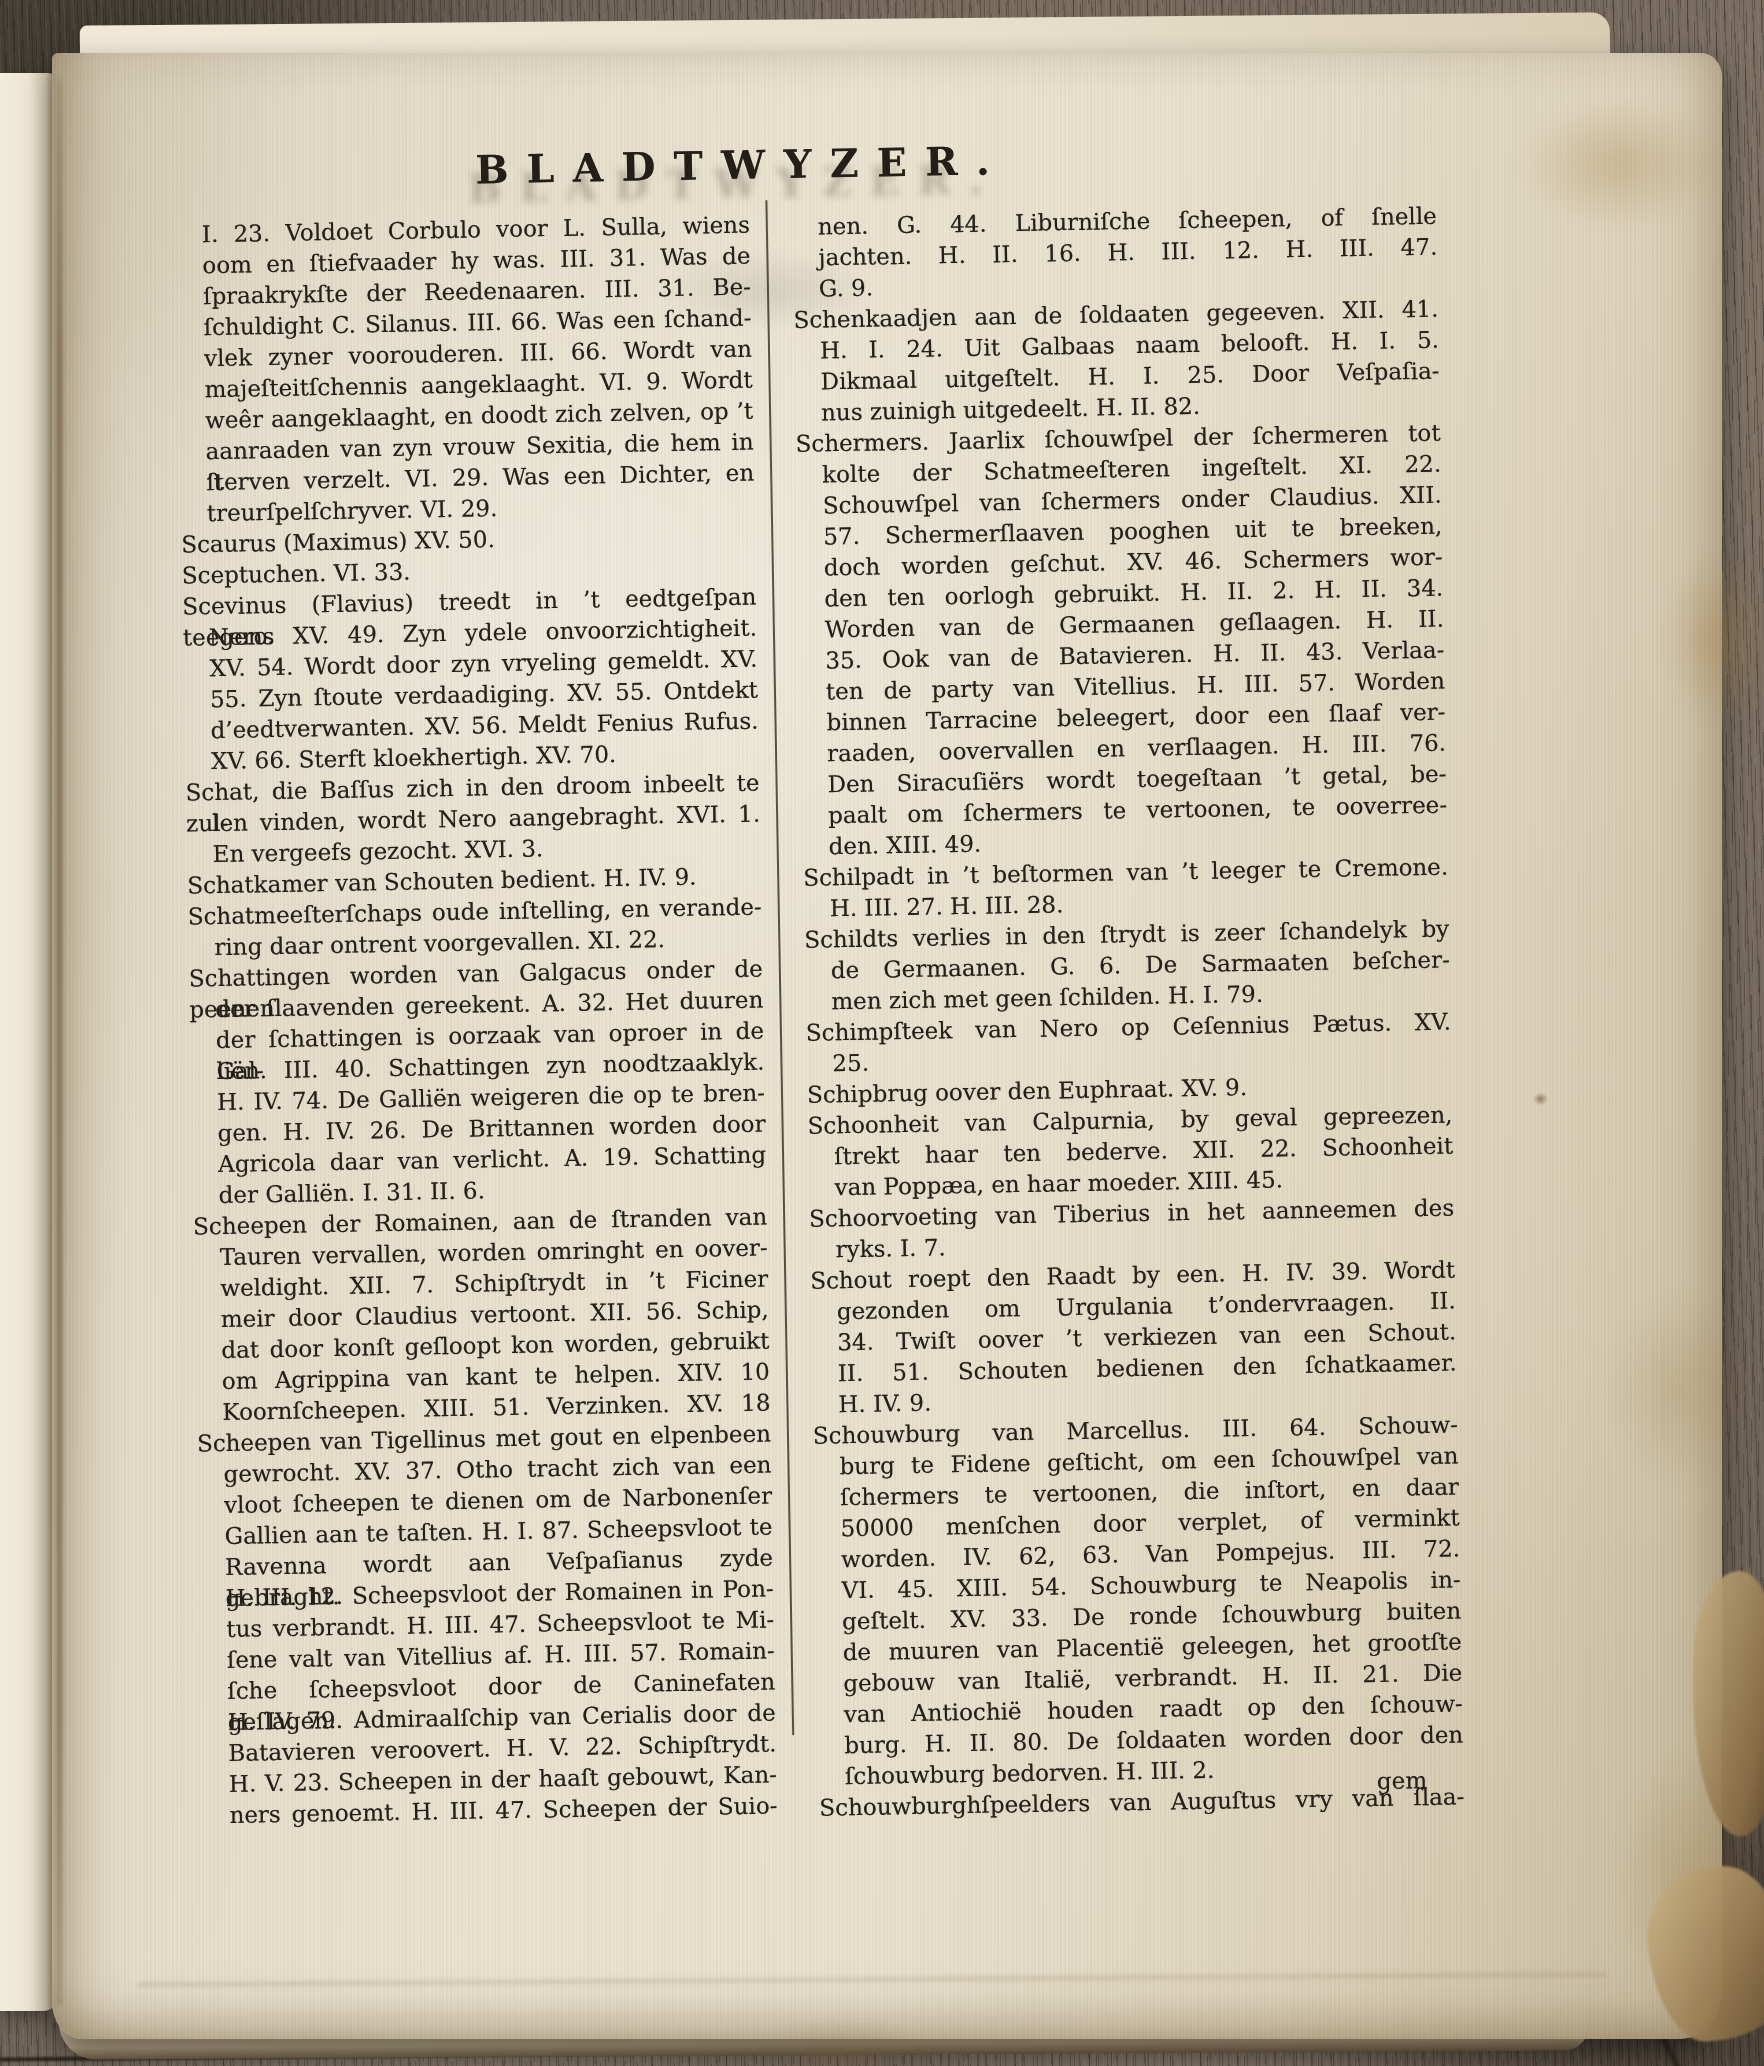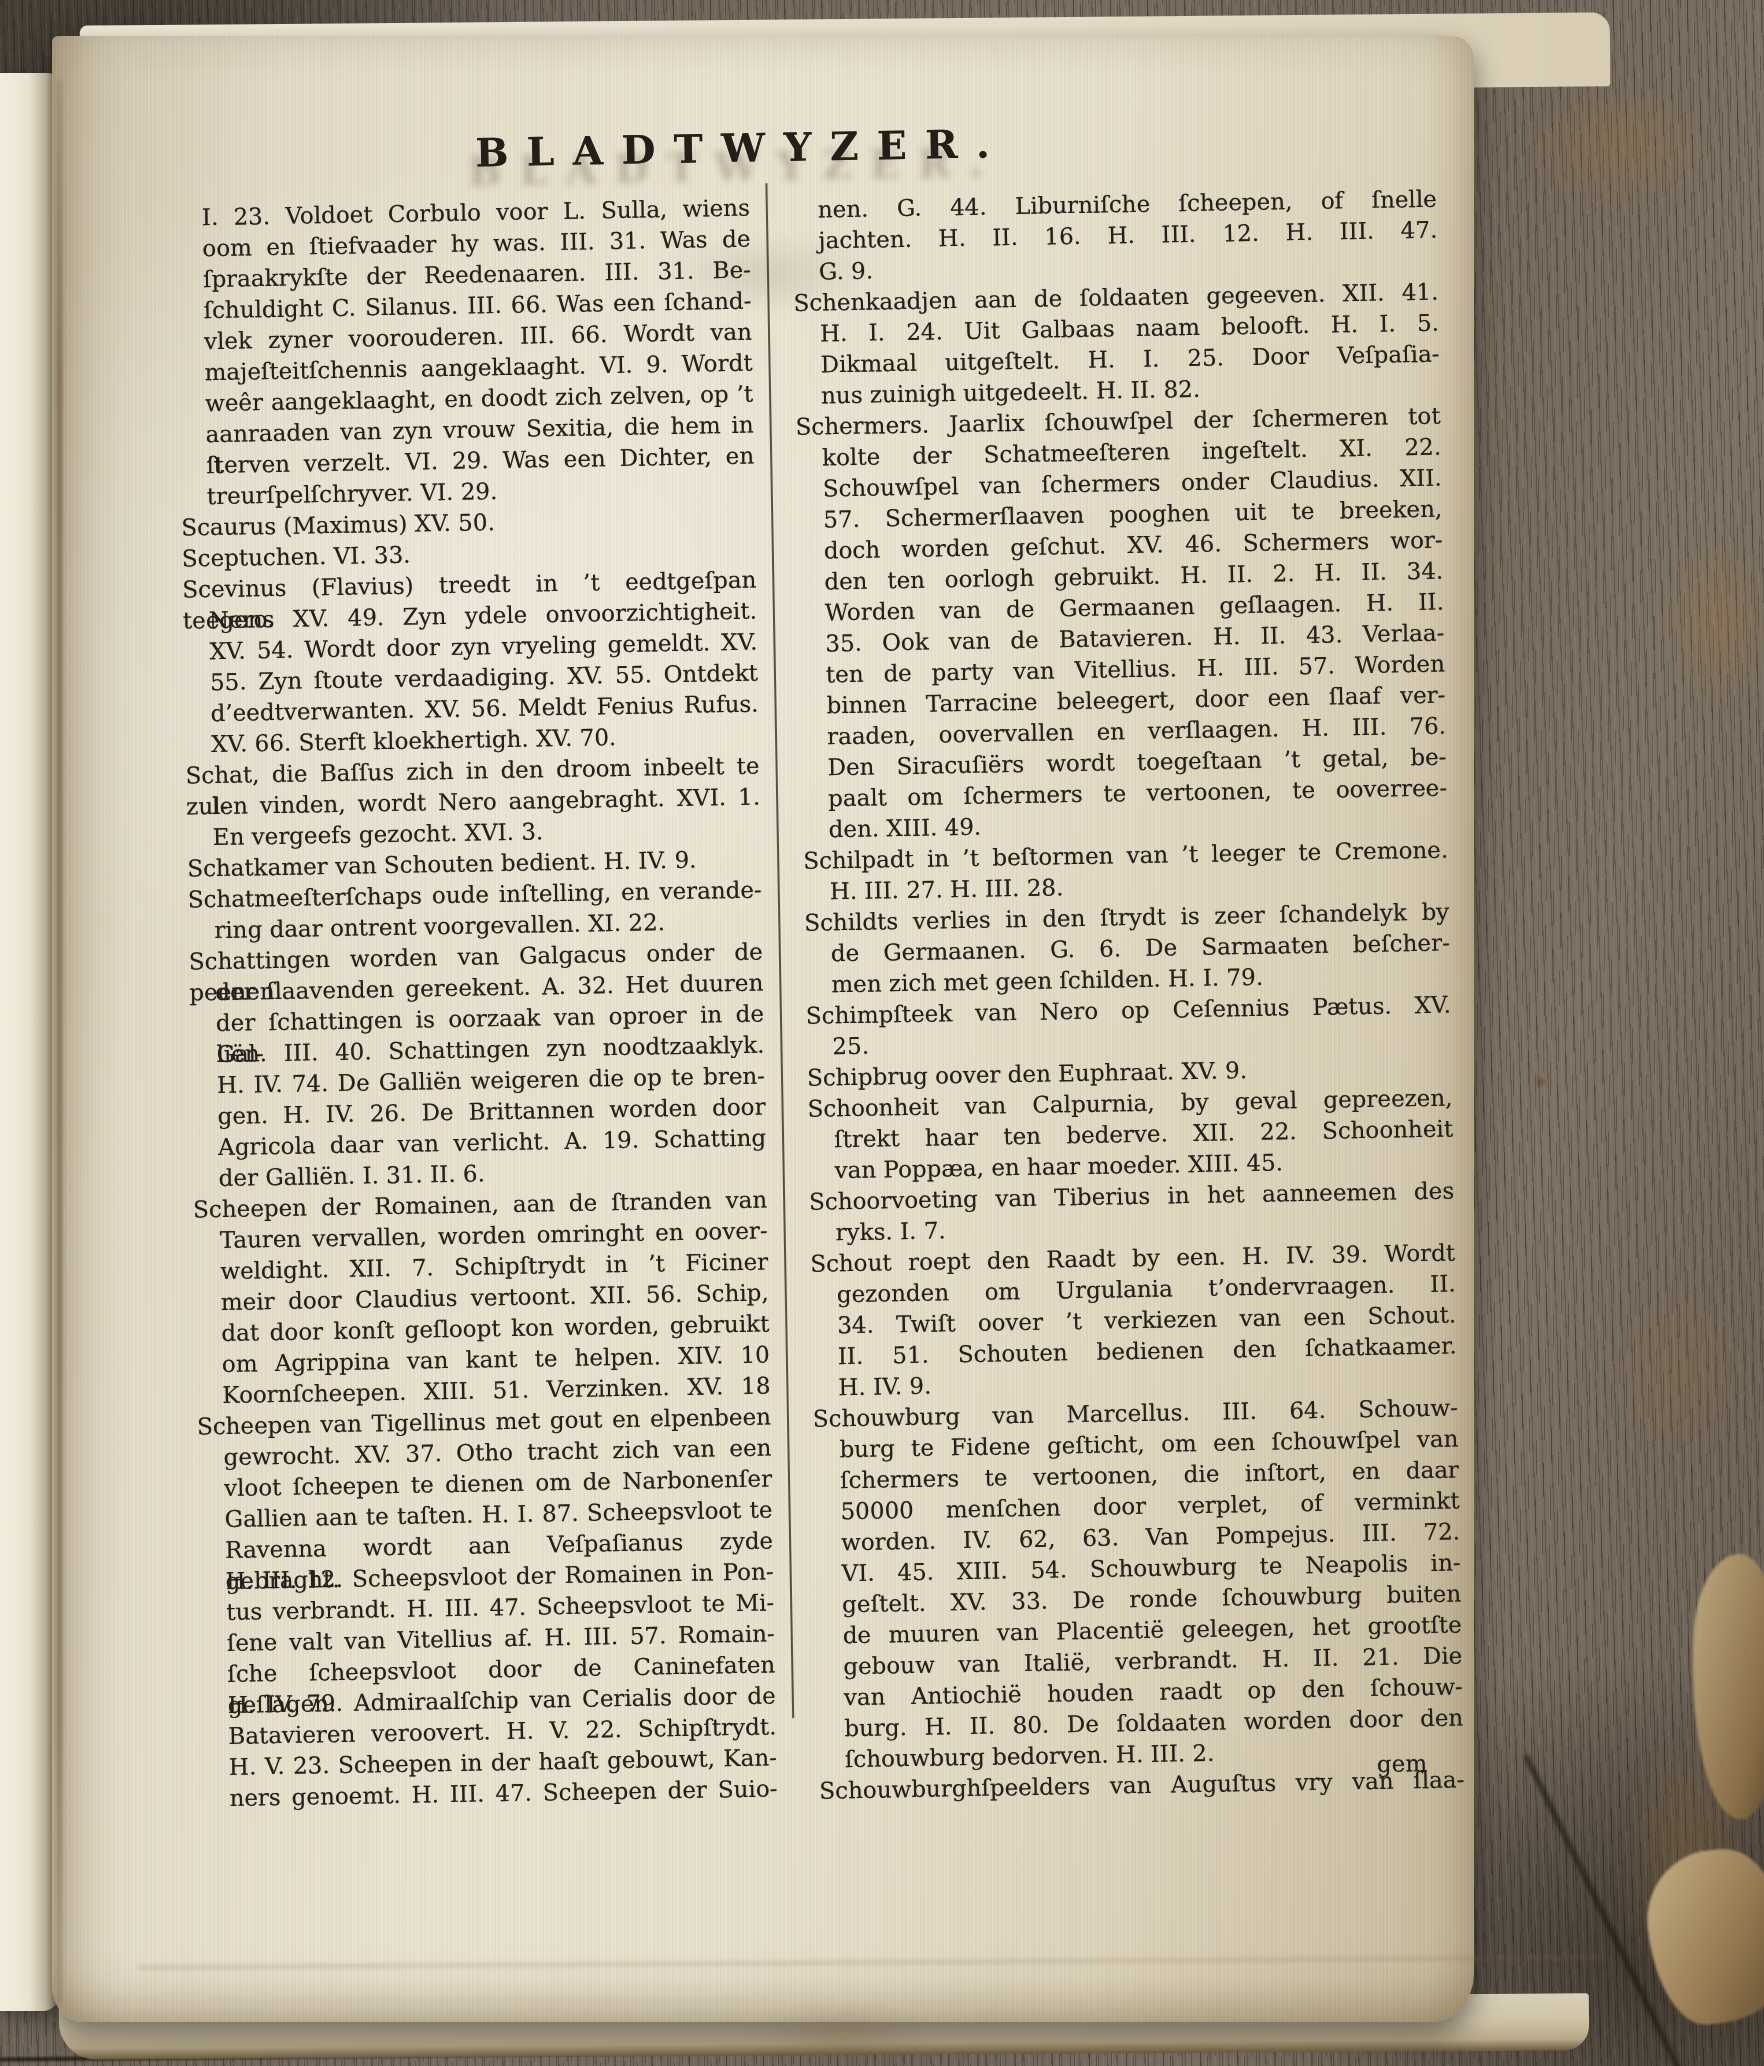--- a/index.html
+++ b/index.html
@@ -31,21 +31,21 @@
     background:linear-gradient(90deg,#f0e9d7,#e7dfcb 60%,#d8cdb3);
     border-radius:7.4px 18.5px 3.7px 3.7px;transform:rotate(-0.5deg);
   }
   .under-page-bottom{
     position:absolute;left:59px;top:1998px;width:1530px;height:57px;
     background:
       linear-gradient(180deg,#d9cfb8 0%,#cfc4a9 45%,#b7a888 80%,#6d5c40 100%);
     border-radius:3.7px 3.7px 25px 37px;transform:rotate(-0.35deg);
   }
   .page{
-    position:absolute;left:52px;top:36px;width:1422px;height:1986px;
+    position:absolute;left:52px;top:53px;width:1670px;height:1986px;
     background:
       repeating-linear-gradient(90deg, rgba(255,255,255,0.05) 0 1.9px, rgba(96,84,60,0.035) 1.9px 3.7px),
       radial-gradient(926px 679px at 30% 28%, rgba(255,255,255,0.30), transparent 65%),
       radial-gradient(741px 555px at 78% 60%, rgba(230,220,196,0.25), transparent 70%),
       linear-gradient(100deg,#cdc3ab 0%,#e2dac6 14%,#e9e2cf 40%,#e6dfcb 58%,#ddd3bb 78%,#c9bda1 95%),
       #e2dac6;
     border-radius:6.2px 21px 43px 30px / 6.2px 23.5px 49px 37px;
     box-shadow:
       0 12.3px 28px rgba(0,0,0,0.45),
       inset 43px 0 56px -28px rgba(110,85,50,0.50),

